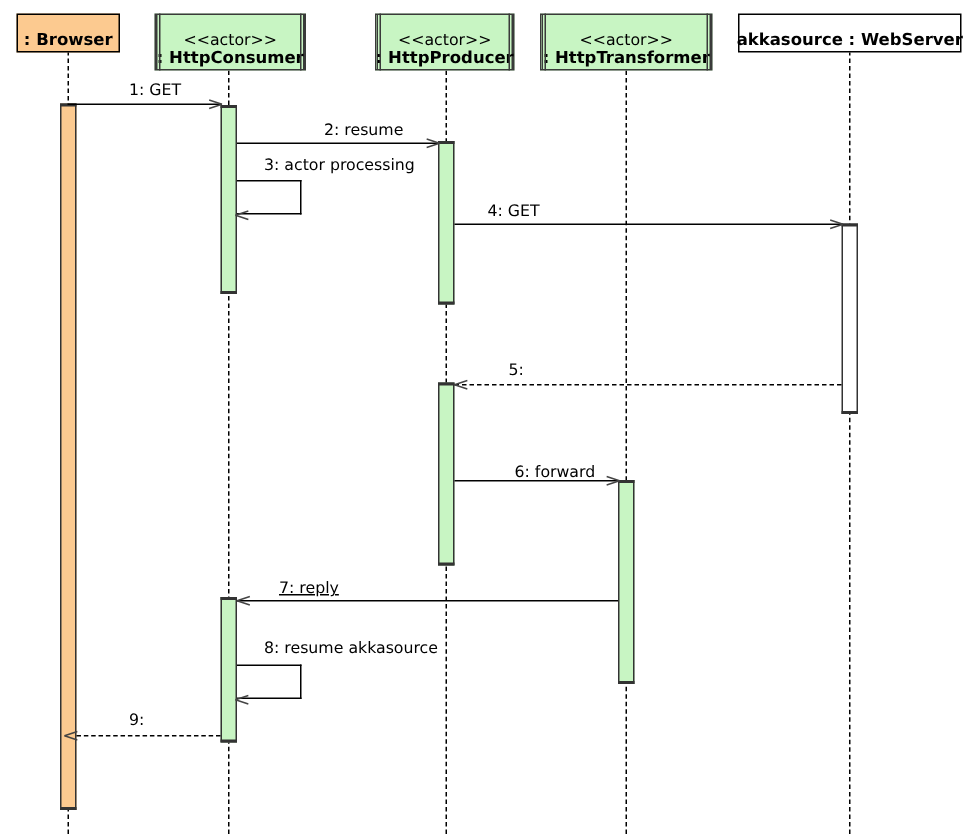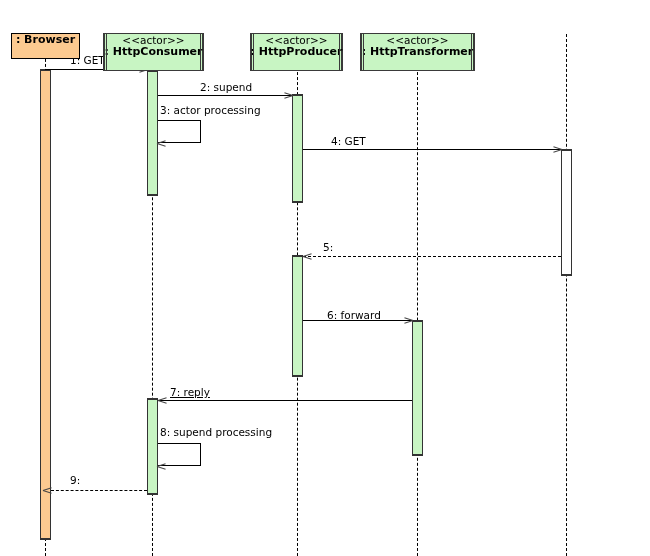--- a/index.html
+++ b/index.html
@@ -22,22 +22,21 @@
     position: absolute;
     box-sizing: border-box;
     border: 1px solid #000000;
     text-align: center;
     font-size: 11px;
     line-height: 1.15;
     color: #000000;
     display: flex;
     flex-direction: column;
     align-items: center;
-    justify-content: flex-start;
-    margin-top: 24px;
+    justify-content: flex-end;
   }
   .lifeline-head.actor-box {
     background: #c8f5c3;
     border: 1px solid #3a3a3a;
     box-shadow: inset 2px 0 0 -1px #3a3a3a, inset -2px 0 0 -1px #3a3a3a;
   }
   .lifeline-head.actor-box::before,
   .lifeline-head.actor-box::after {
     content: "";
     position: absolute;
@@ -126,20 +125,21 @@
   .stick-arrow.left i { transform-origin: 0% 50%; }
   .stick-arrow.left i:first-child  { transform: rotate(-18deg); }
   .stick-arrow.left i:last-child   { transform: rotate(18deg); }
 
   .msg-label {
     position: absolute;
     font-size: 10.5px;
     color: #000000;
     white-space: nowrap;
     line-height: 11px;
+    margin-left: 16px;
   }
 
   
   .self-msg {
     position: absolute;
     box-sizing: border-box;
     border-top: 1px solid #000000;
     border-right: 1px solid #000000;
     border-bottom: 1px solid #000000;
     border-left: none;
@@ -175,35 +175,35 @@
       <i></i>
       <i></i>
     </div>
   <div class="msg-label" style="left:70px; top:55px;">1: GET</div>
 
   <div class="msg-line" style="left:158px; top:95px; width:134px;"></div>
   <div class="stick-arrow right" style="left:284px; top:91px;">
       <i></i>
       <i></i>
     </div>
-  <div class="msg-label" style="left:200px; top:82px;">2: supend</div>
+  <div class="msg-label" style="left:200px; top:82px;">2: resume</div>
 
   <div class="self-msg" style="left:158px; top:120px; width:43px; height:23px;"></div>
   <div class="stick-arrow left" style="left:157px; top:139px;">
       <i></i>
       <i></i>
     </div>
   <div class="msg-label" style="left:160px; top:105px;">3: actor processing</div>
 
   <div class="msg-line" style="left:303px; top:149px; width:258px;"></div>
   <div class="stick-arrow right" style="left:553px; top:145px;">
       <i></i>
       <i></i>
     </div>
-  <div class="msg-label" style="left:331px; top:136px;">4: GET</div>
+  <div class="msg-label" style="left:309px; top:136px;">4: GET</div>
 
   <div class="msg-line dashed" style="left:303px; top:256px; width:258px;"></div>
   <div class="stick-arrow left" style="left:303px; top:252px;">
       <i></i>
       <i></i>
     </div>
   <div class="msg-label" style="left:323px; top:242px;">5:</div>
 
   <div class="msg-line" style="left:303px; top:320px; width:109px;"></div>
   <div class="stick-arrow right" style="left:404px; top:316px;">
@@ -217,21 +217,21 @@
       <i></i>
       <i></i>
     </div>
   <div class="msg-label" style="left:170px; top:387px;text-decoration:underline;">7: reply</div>
 
   <div class="self-msg" style="left:158px; top:443px; width:43px; height:23px;"></div>
   <div class="stick-arrow left" style="left:157px; top:462px;">
       <i></i>
       <i></i>
     </div>
-  <div class="msg-label" style="left:160px; top:427px;">8: supend processing</div>
+  <div class="msg-label" style="left:160px; top:427px;">8: resume akkasource</div>
 
   <div class="msg-line dashed" style="left:51px; top:490px; width:96px;"></div>
   <div class="stick-arrow left" style="left:43px; top:486px;">
       <i></i>
       <i></i>
     </div>
   <div class="msg-label" style="left:70px; top:475px;">9:</div>
 
   <div class="lifeline-head browser-box" style="left:11px; top:9px; width:69px; height:26px;">
     <div class="lifeline-name">: Browser</div>
@@ -245,14 +245,17 @@
   <div class="lifeline-head actor-box" style="left:250px; top:9px; width:93px; height:38px;">
     <div class="stereotype">&lt;&lt;actor&gt;&gt;</div>
     <div class="lifeline-name">: HttpProducer</div>
   </div>
 
   <div class="lifeline-head actor-box" style="left:360px; top:9px; width:115px; height:38px;">
     <div class="stereotype">&lt;&lt;actor&gt;&gt;</div>
     <div class="lifeline-name">: HttpTransformer</div>
   </div>
 
+  <div class="lifeline-head server-box" style="left:492px; top:9px; width:149px; height:26px;">
+    <div class="lifeline-name">akkasource : WebServer</div>
+  </div>
 
 </div>
 
 </body></html>

